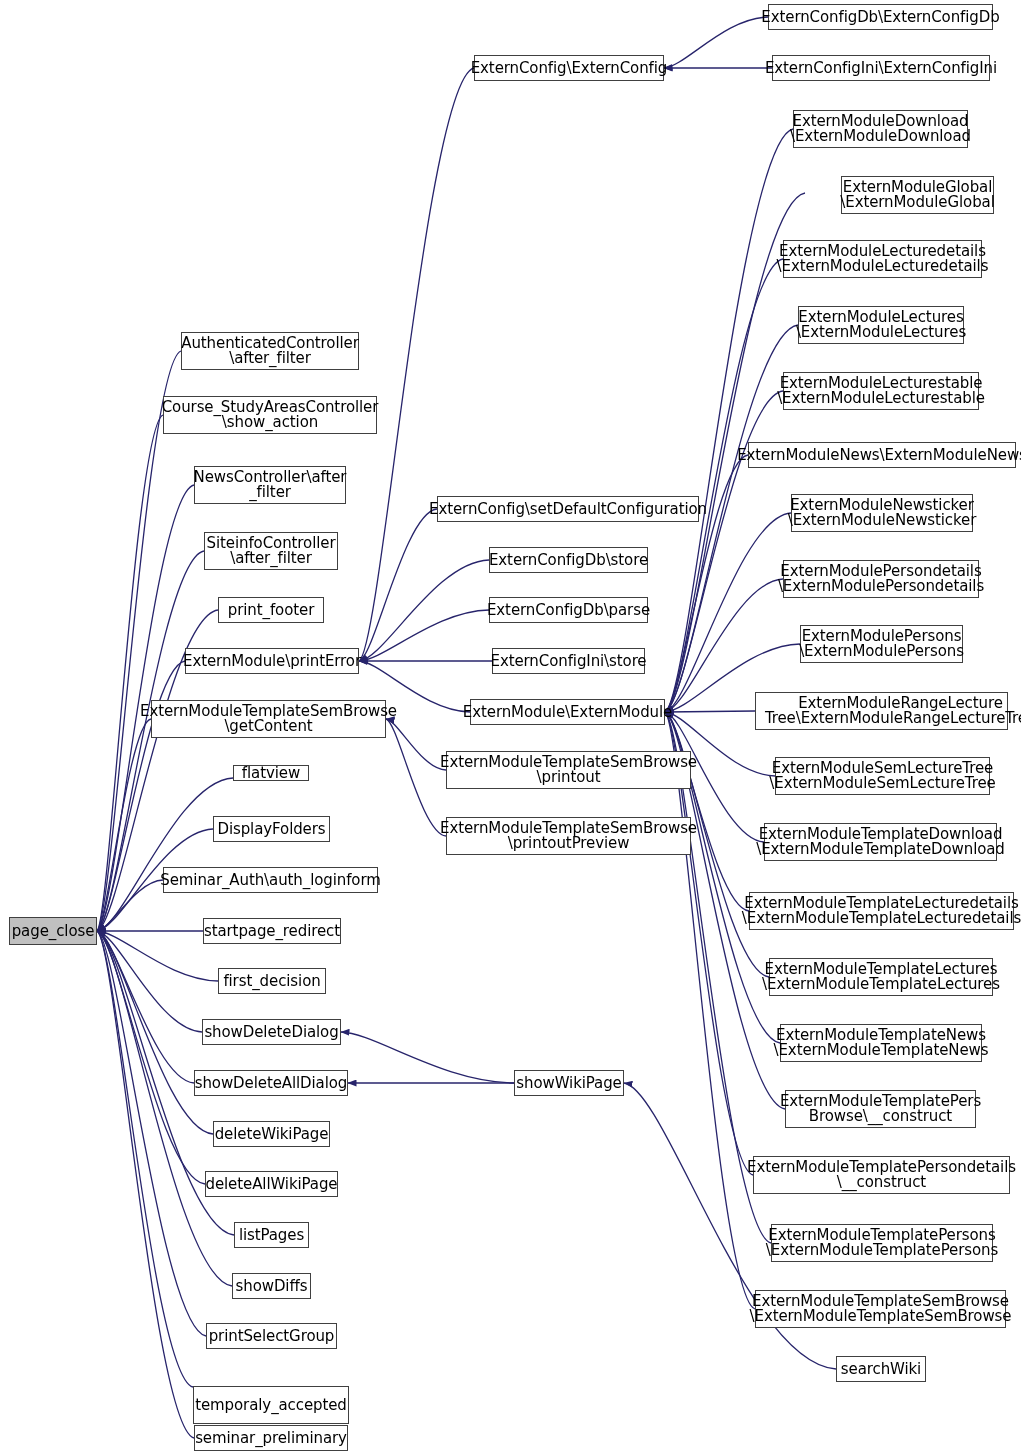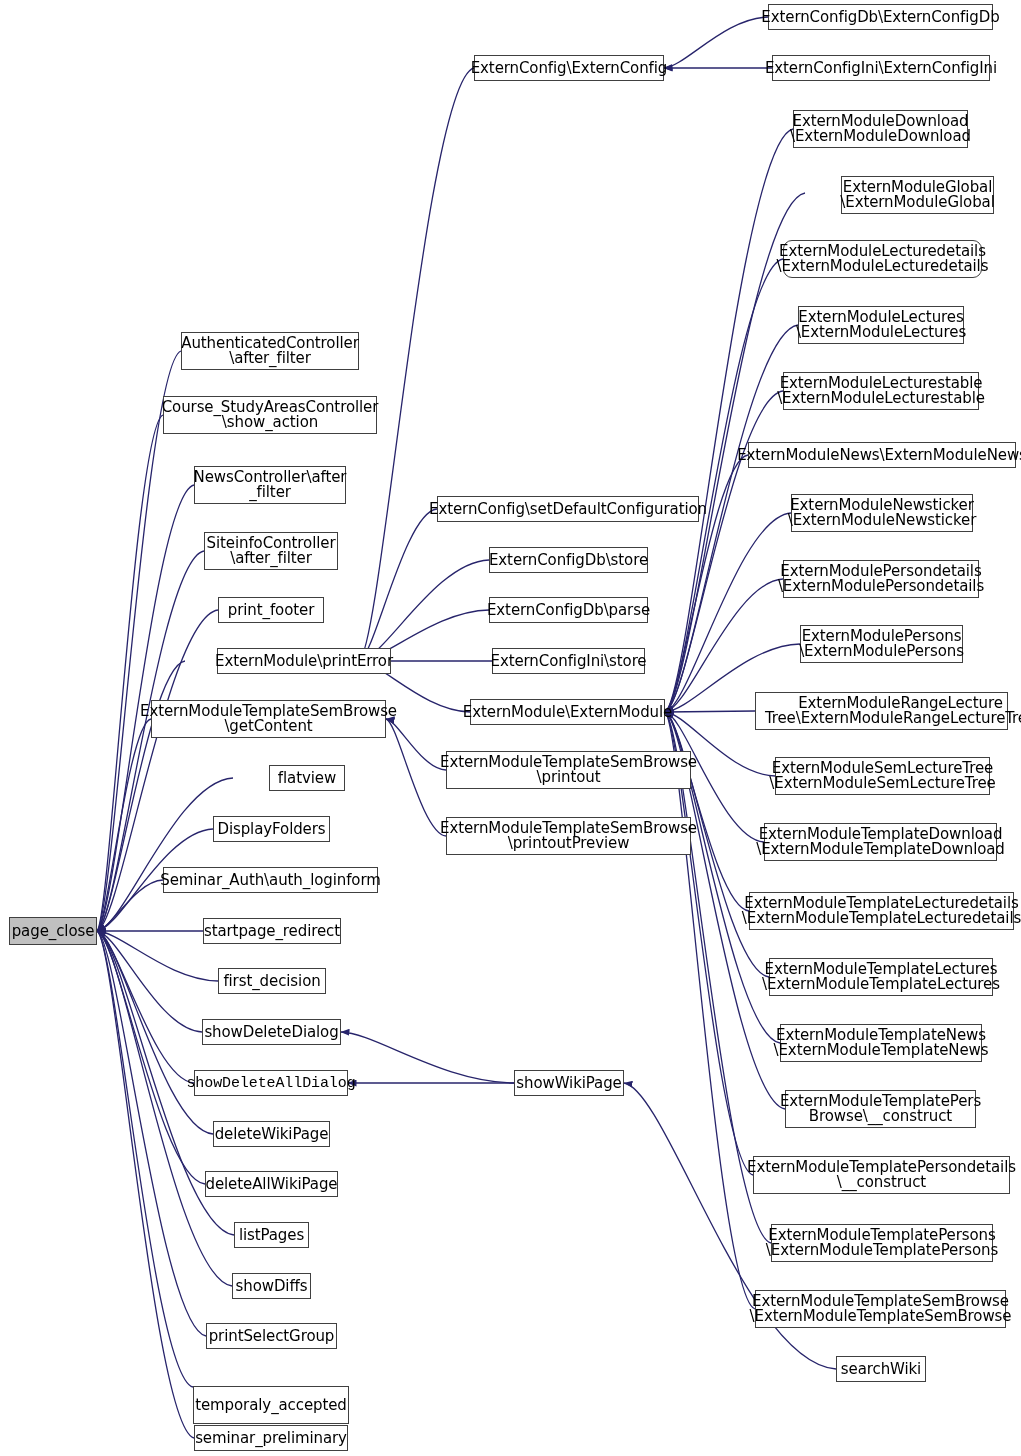--- a/index.html
+++ b/index.html
@@ -119,30 +119,30 @@
       <div class="node root" style="left: 9px; top: 917px; width: 88px; height: 28px;"><span class="node-label">page_close</span></div>
       <div class="node" style="left: 181px; top: 332px; width: 178px; height: 38px;"><span class="node-label">AuthenticatedController
 \after_filter</span></div>
       <div class="node" style="left: 163px; top: 396px; width: 214px; height: 38px;"><span class="node-label">Course_StudyAreasController
 \show_action</span></div>
       <div class="node" style="left: 194px; top: 466px; width: 152px; height: 38px;"><span class="node-label">NewsController\after
 _filter</span></div>
       <div class="node" style="left: 204px; top: 532px; width: 134px; height: 38px;"><span class="node-label">SiteinfoController
 \after_filter</span></div>
       <div class="node" style="left: 218px; top: 597px; width: 106px; height: 26px;"><span class="node-label">print_footer</span></div>
-      <div class="node" style="left: 185px; top: 648px; width: 174px; height: 26px; margin-left: 32px;"><span class="node-label">ExternModule\printError</span></div>
+      <div class="node" style="left: 185px; top: 648px; width: 174px; height: 26px;"><span class="node-label">ExternModule\printError</span></div>
       <div class="node" style="left: 151px; top: 700px; width: 235px; height: 38px;"><span class="node-label">ExternModuleTemplateSemBrowse
 \getContent</span></div>
-      <div class="node" style="left: 233px; top: 765px; width: 76px; height: 26px; margin-left: 36px;"><span class="node-label">flatview</span></div>
+      <div class="node" style="left: 233px; top: 765px; width: 76px; height: 16px;"><span class="node-label">flatview</span></div>
       <div class="node" style="left: 213px; top: 816px; width: 117px; height: 26px;"><span class="node-label">DisplayFolders</span></div>
       <div class="node" style="left: 163px; top: 867px; width: 215px; height: 26px;"><span class="node-label">Seminar_Auth\auth_loginform</span></div>
       <div class="node" style="left: 203px; top: 918px; width: 138px; height: 26px;"><span class="node-label">startpage_redirect</span></div>
       <div class="node" style="left: 218px; top: 968px; width: 108px; height: 26px;"><span class="node-label">first_decision</span></div>
       <div class="node" style="left: 202px; top: 1019px; width: 139px; height: 26px;"><span class="node-label">showDeleteDialog</span></div>
-      <div class="node" style="left: 194px; top: 1070px; width: 154px; height: 26px; font-family: Liberation Mono, monospace;"><span class="node-label">showDeleteAllDialog</span></div>
+      <div class="node" style="left: 194px; top: 1070px; width: 154px; height: 26px;"><span class="node-label">showDeleteAllDialog</span></div>
       <div class="node" style="left: 213px; top: 1121px; width: 117px; height: 26px;"><span class="node-label">deleteWikiPage</span></div>
       <div class="node" style="left: 205px; top: 1171px; width: 133px; height: 26px;"><span class="node-label">deleteAllWikiPage</span></div>
       <div class="node" style="left: 234px; top: 1222px; width: 75px; height: 26px;"><span class="node-label">listPages</span></div>
       <div class="node" style="left: 232px; top: 1273px; width: 79px; height: 26px;"><span class="node-label">showDiffs</span></div>
       <div class="node" style="left: 206px; top: 1323px; width: 131px; height: 26px;"><span class="node-label">printSelectGroup</span></div>
       <div class="node" style="left: 193px; top: 1348px; width: 156px; height: 38px; margin-top: 38px;"><span class="node-label">temporaly_accepted</span></div>
       <div class="node" style="left: 194px; top: 1425px; width: 154px; height: 26px;"><span class="node-label">seminar_preliminary</span></div>
       <div class="node" style="left: 474px; top: 55px; width: 190px; height: 26px;"><span class="node-label">ExternConfig\ExternConfig</span></div>
       <div class="node" style="left: 437px; top: 496px; width: 262px; height: 26px;"><span class="node-label">ExternConfig\setDefaultConfiguration</span></div>
       <div class="node" style="left: 489px; top: 547px; width: 159px; height: 26px;"><span class="node-label">ExternConfigDb\store</span></div>
@@ -153,21 +153,21 @@
 \printout</span></div>
       <div class="node" style="left: 446px; top: 817px; width: 245px; height: 38px;"><span class="node-label">ExternModuleTemplateSemBrowse
 \printoutPreview</span></div>
       <div class="node" style="left: 514px; top: 1070px; width: 110px; height: 26px;"><span class="node-label">showWikiPage</span></div>
       <div class="node" style="left: 768px; top: 4px; width: 225px; height: 26px;"><span class="node-label">ExternConfigDb\ExternConfigDb</span></div>
       <div class="node" style="left: 772px; top: 55px; width: 218px; height: 26px;"><span class="node-label">ExternConfigIni\ExternConfigIni</span></div>
       <div class="node" style="left: 793px; top: 110px; width: 175px; height: 38px;"><span class="node-label">ExternModuleDownload
 \ExternModuleDownload</span></div>
       <div class="node" style="left: 805px; top: 176px; width: 153px; height: 38px; margin-left: 36px;"><span class="node-label">ExternModuleGlobal
 \ExternModuleGlobal</span></div>
-      <div class="node" style="left: 783px; top: 240px; width: 199px; height: 38px; border-radius: 9px;"><span class="node-label">ExternModuleLecturedetails
+      <div class="node" style="left: 783px; top: 240px; width: 199px; height: 38px;"><span class="node-label">ExternModuleLecturedetails
 \ExternModuleLecturedetails</span></div>
       <div class="node" style="left: 798px; top: 306px; width: 166px; height: 38px;"><span class="node-label">ExternModuleLectures
 \ExternModuleLectures</span></div>
       <div class="node" style="left: 783px; top: 372px; width: 196px; height: 38px;"><span class="node-label">ExternModuleLecturestable
 \ExternModuleLecturestable</span></div>
       <div class="node" style="left: 748px; top: 442px; width: 268px; height: 26px;"><span class="node-label">ExternModuleNews\ExternModuleNews</span></div>
       <div class="node" style="left: 791px; top: 494px; width: 182px; height: 38px;"><span class="node-label">ExternModuleNewsticker
 \ExternModuleNewsticker</span></div>
       <div class="node" style="left: 783px; top: 560px; width: 196px; height: 38px;"><span class="node-label">ExternModulePersondetails
 \ExternModulePersondetails</span></div>

